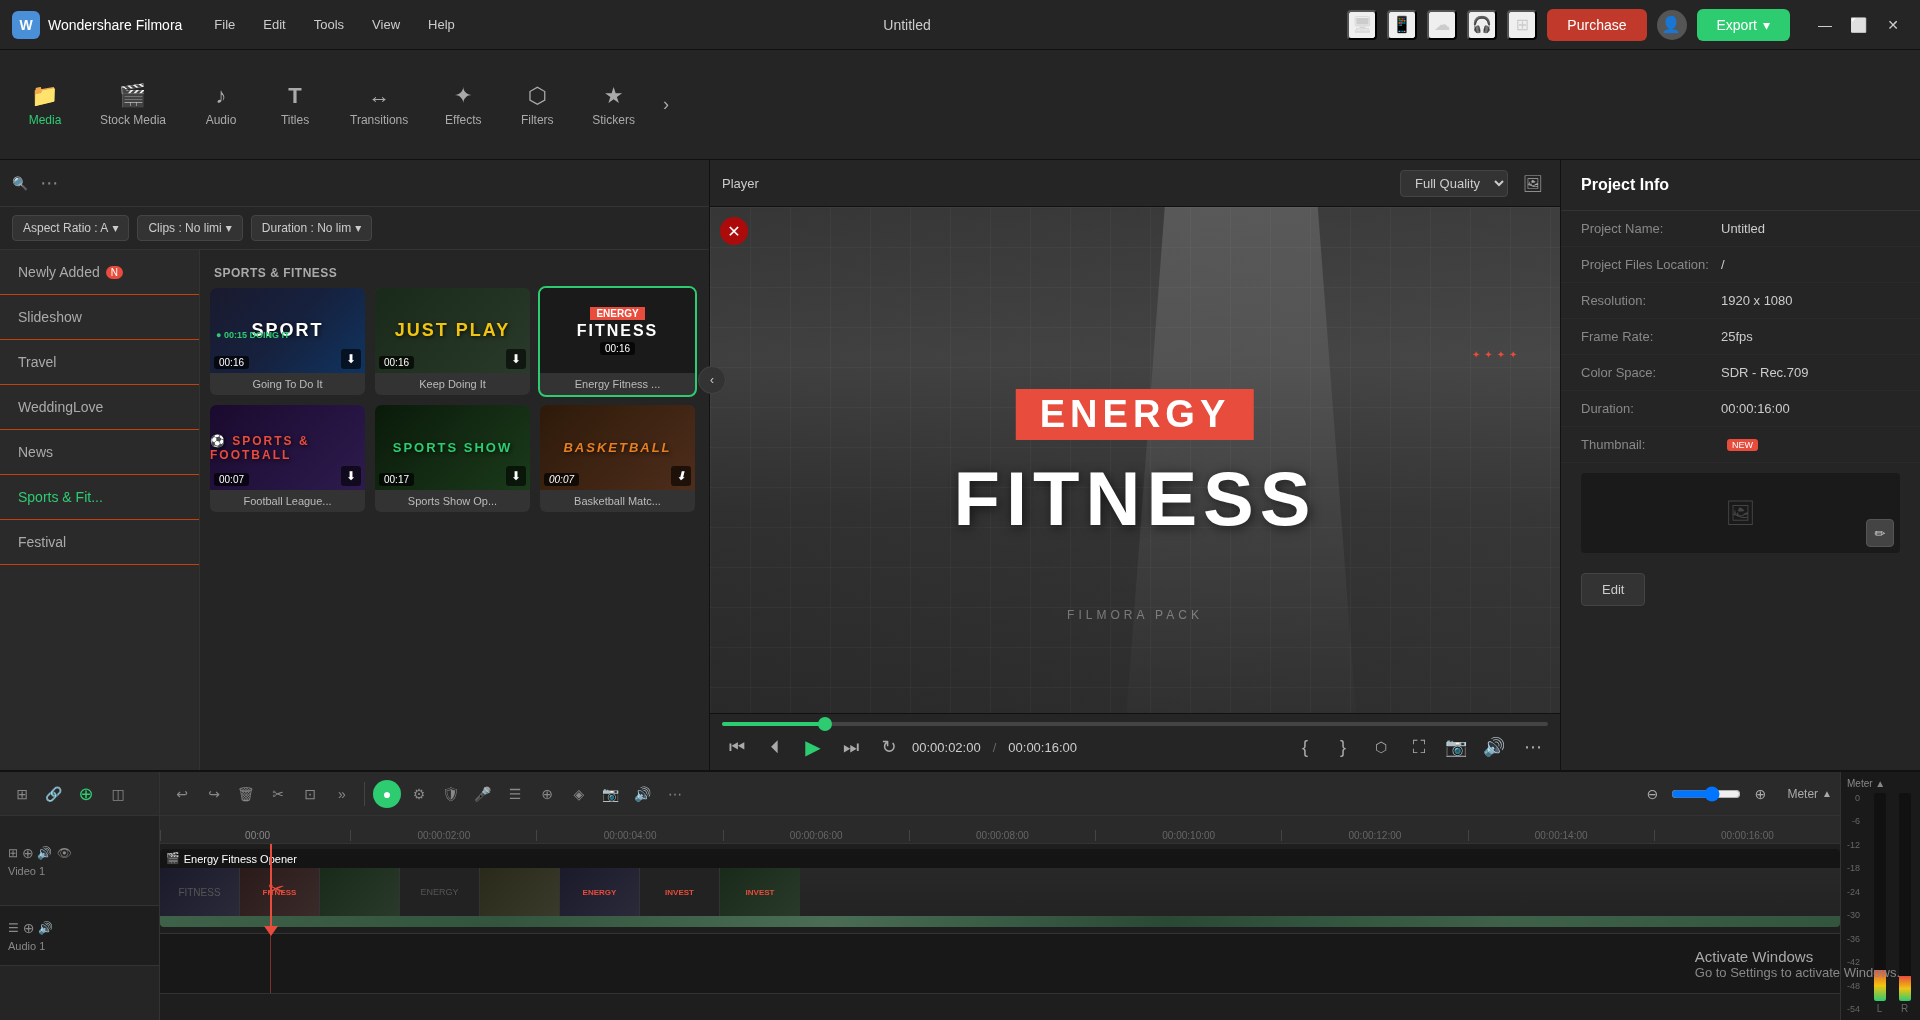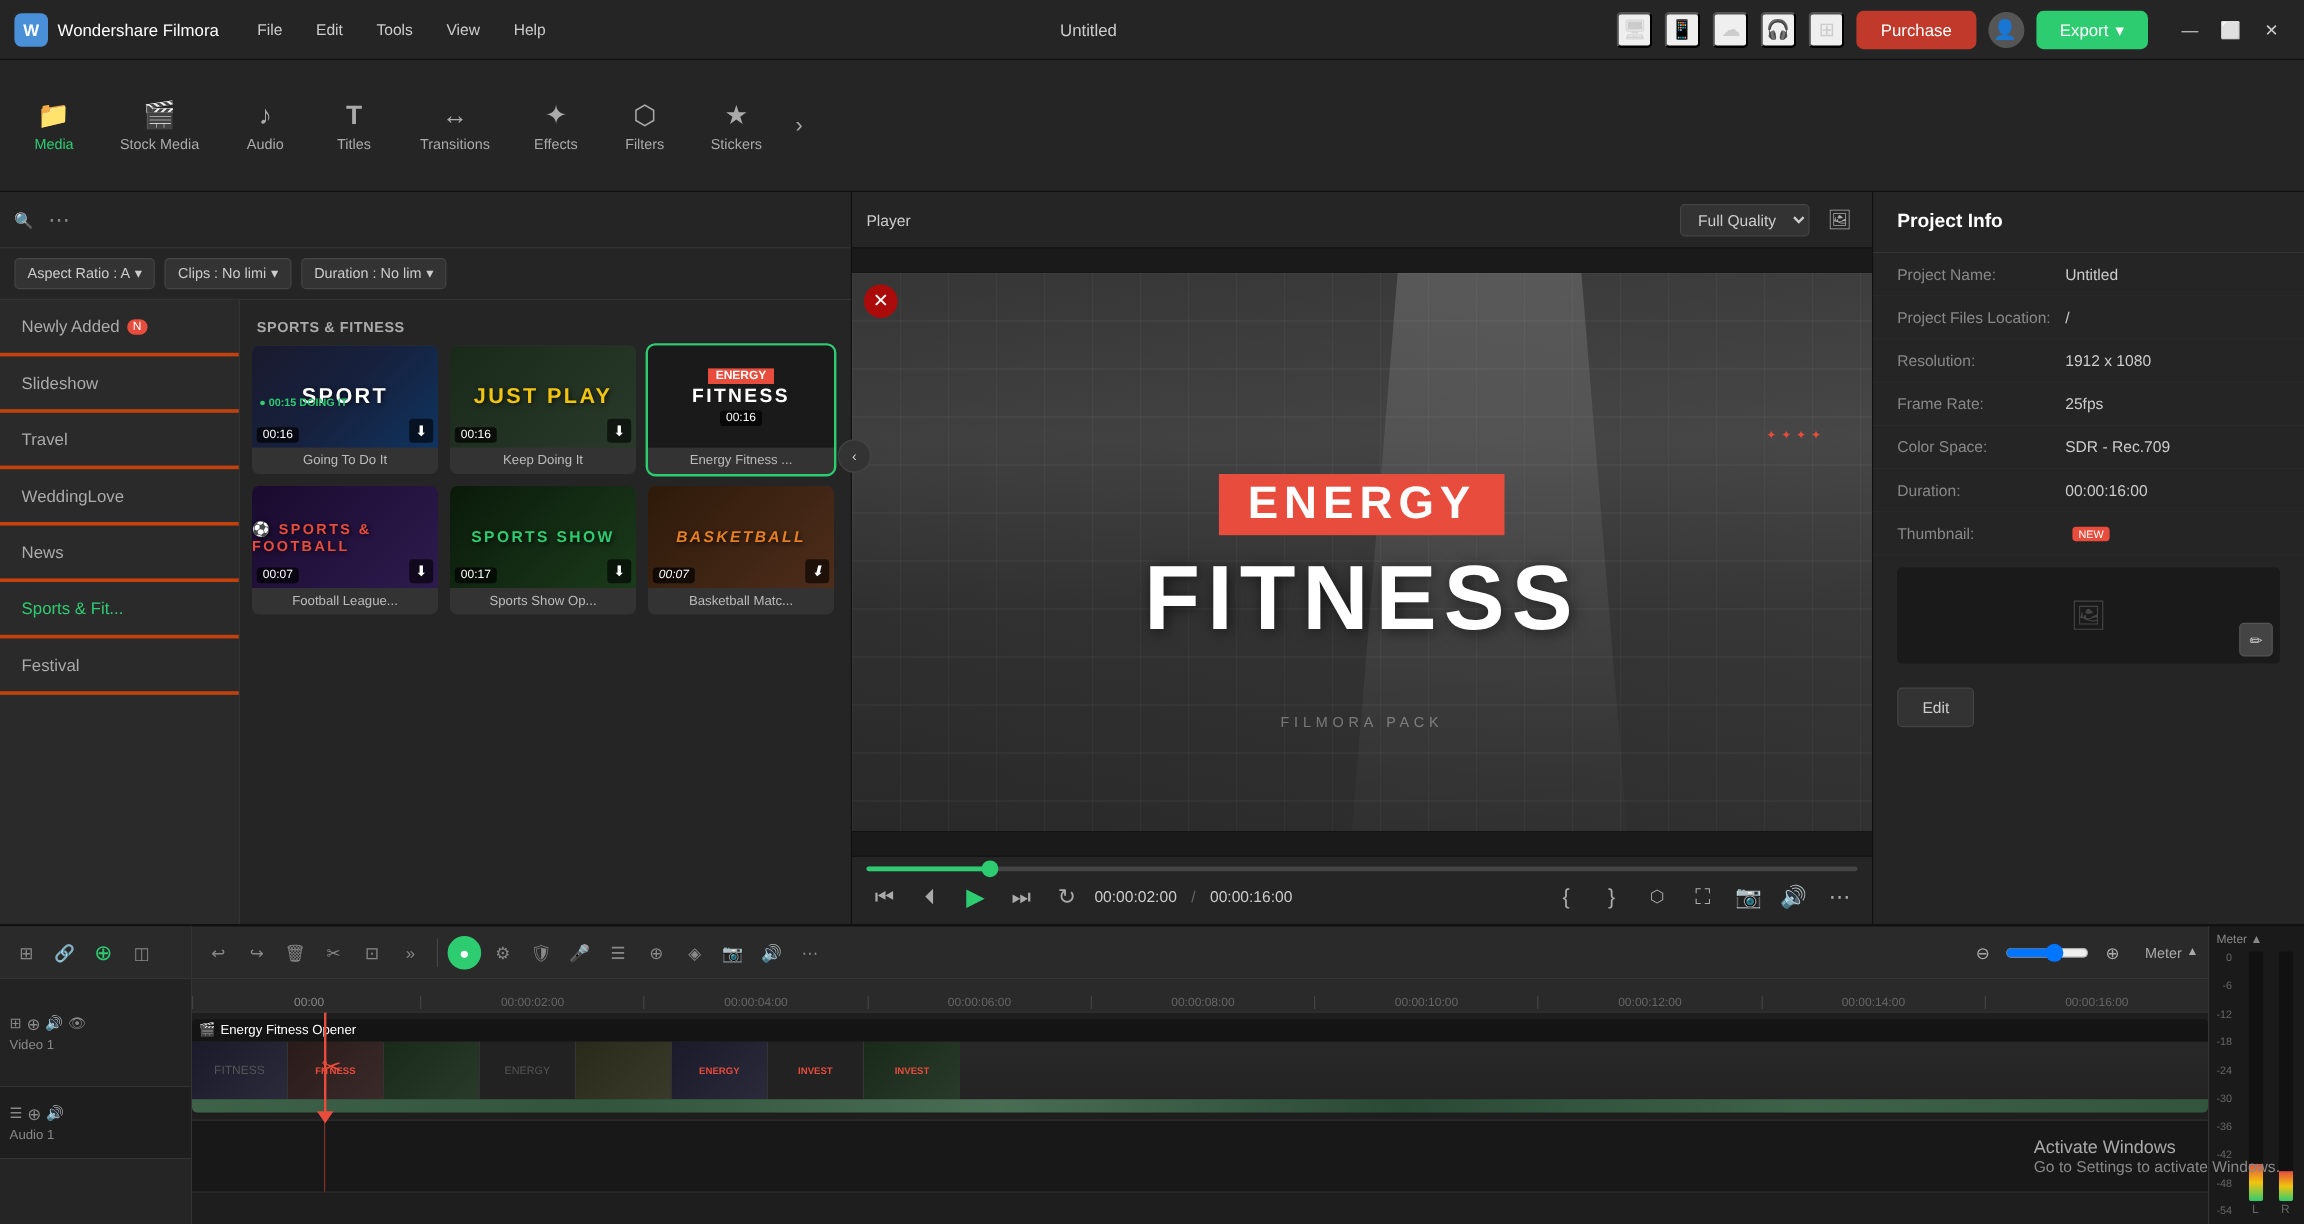--- a/index.html
+++ b/index.html
@@ -102,21 +102,21 @@
       width: 200px;
       background: #2a2a2a;
       border-right: 1px solid #333;
       min-height: 400px;
     }
     .left-content-area {
       display: flex; flex: 1; overflow: hidden;
     }
     .nav-item {
       padding: 14px 18px; cursor: pointer; color: #aaa; font-size: 14px;
-      border-bottom: 3px solid #c2410c;
+      border-bottom: 1px solid #c2410c;
     }
     .nav-item.active { color: #2ecc71; }
     .nav-item.newly-added { display: flex; align-items: center; gap: 6px; }
     .new-badge {
       background: #e74c3c; color: #fff; font-size: 10px; padding: 1px 5px;
       border-radius: 8px;
     }
 
     
     #templates-grid {
@@ -159,21 +159,20 @@
     .thumb-football { background: linear-gradient(135deg, #1a0a2e, #2d1b4e); }
     .thumb-sports-show { background: linear-gradient(135deg, #0a1a0a, #1b2d1b); }
     .thumb-basketball { background: linear-gradient(135deg, #2e1a0a, #4e2d1b); font-style: italic; }
 
     
     #player {
       flex: 1;
       background: #1a1a1a;
       display: flex;
       flex-direction: column;
-      gap: 20px;
     }
     .player-header {
       display: flex; align-items: center; justify-content: space-between;
       padding: 8px 12px; background: #252525; border-bottom: 1px solid #111;
     }
     .player-label { color: #ccc; font-size: 13px; }
     .quality-select {
       background: #333; border: 1px solid #444; color: #ccc;
       padding: 4px 10px; border-radius: 4px; cursor: pointer; font-size: 13px;
     }
@@ -690,21 +689,21 @@
     <div class="info-row">
       <span class="info-label">Project Name:</span>
       <span class="info-value">Untitled</span>
     </div>
     <div class="info-row">
       <span class="info-label">Project Files Location:</span>
       <span class="info-value">/</span>
     </div>
     <div class="info-row">
       <span class="info-label">Resolution:</span>
-      <span class="info-value">1912 x 1080</span>
+      <span class="info-value">1920 x 1080</span>
     </div>
     <div class="info-row">
       <span class="info-label">Frame Rate:</span>
       <span class="info-value">25fps</span>
     </div>
     <div class="info-row">
       <span class="info-label">Color Space:</span>
       <span class="info-value">SDR - Rec.709</span>
     </div>
     <div class="info-row">

